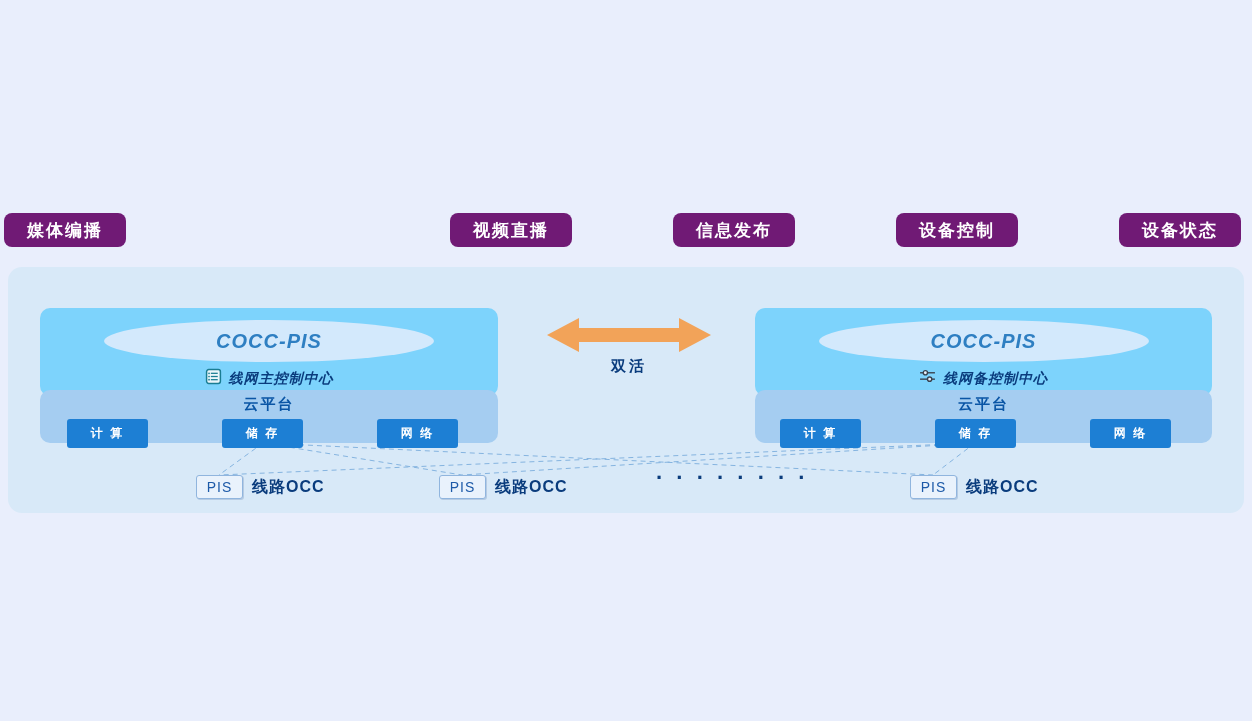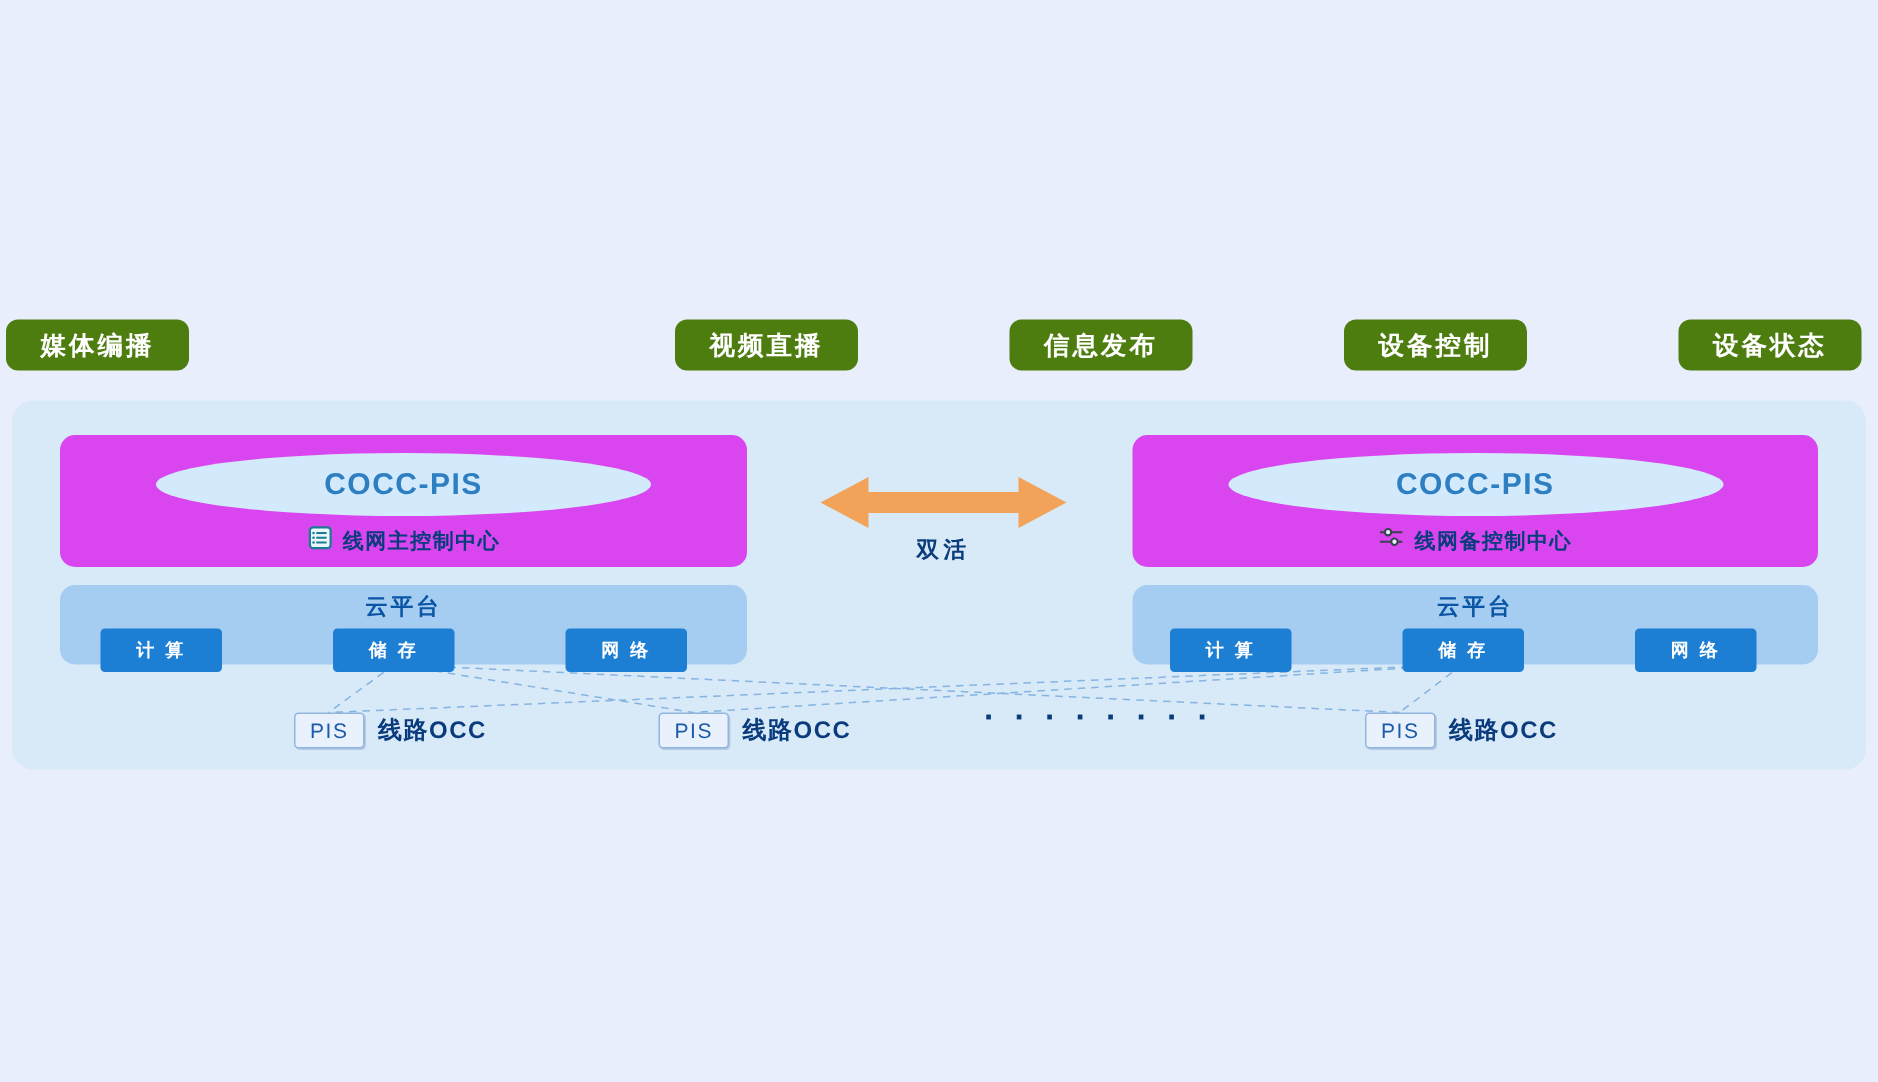--- a/index.html
+++ b/index.html
@@ -7,37 +7,37 @@
   body {
     background:#e9eefc;
     font-family:"Liberation Sans","DejaVu Sans",sans-serif;
     position:relative; overflow:hidden;
   }
   .stage { position:absolute; inset:0; }
 
   
   .pill {
     position:absolute; top:213px; width:122px; height:34px;
-    background:#4d7c0f; border-radius:8px;
+    background:#701a75; border-radius:8px;
     color:#ffffff; font-size:17px; font-weight:bold; letter-spacing:2px;
     display:flex; align-items:center; justify-content:center;
     cursor:pointer;
   }
 
   
   .panel {
     position:absolute; left:8px; top:267px; width:1236px; height:246px;
     background:#d8e9f8; border-radius:14px;
   }
   .links { position:absolute; left:0; top:0; width:1236px; height:246px; pointer-events:none; }
 
   
   .cocc {
-    position:absolute; top:23px; height:88px;
-    background:#d946ef; border-radius:10px;
+    position:absolute; top:41px; height:88px;
+    background:#7dd3fc; border-radius:10px;font-style:italic;
   }
   .cocc.left  { left:32px;  width:458px; }
   .cocc.right { left:747px; width:457px; }
   .ellipse {
     position:absolute; top:12px; left:50%; transform:translateX(-50%);
     width:330px; height:42px; border-radius:50%;
     background:#d3e9fc;
     display:flex; align-items:center; justify-content:center;
   }
   .cocc-title { font-size:20px; font-weight:bold; color:#2e7fc2; letter-spacing:1px; }

